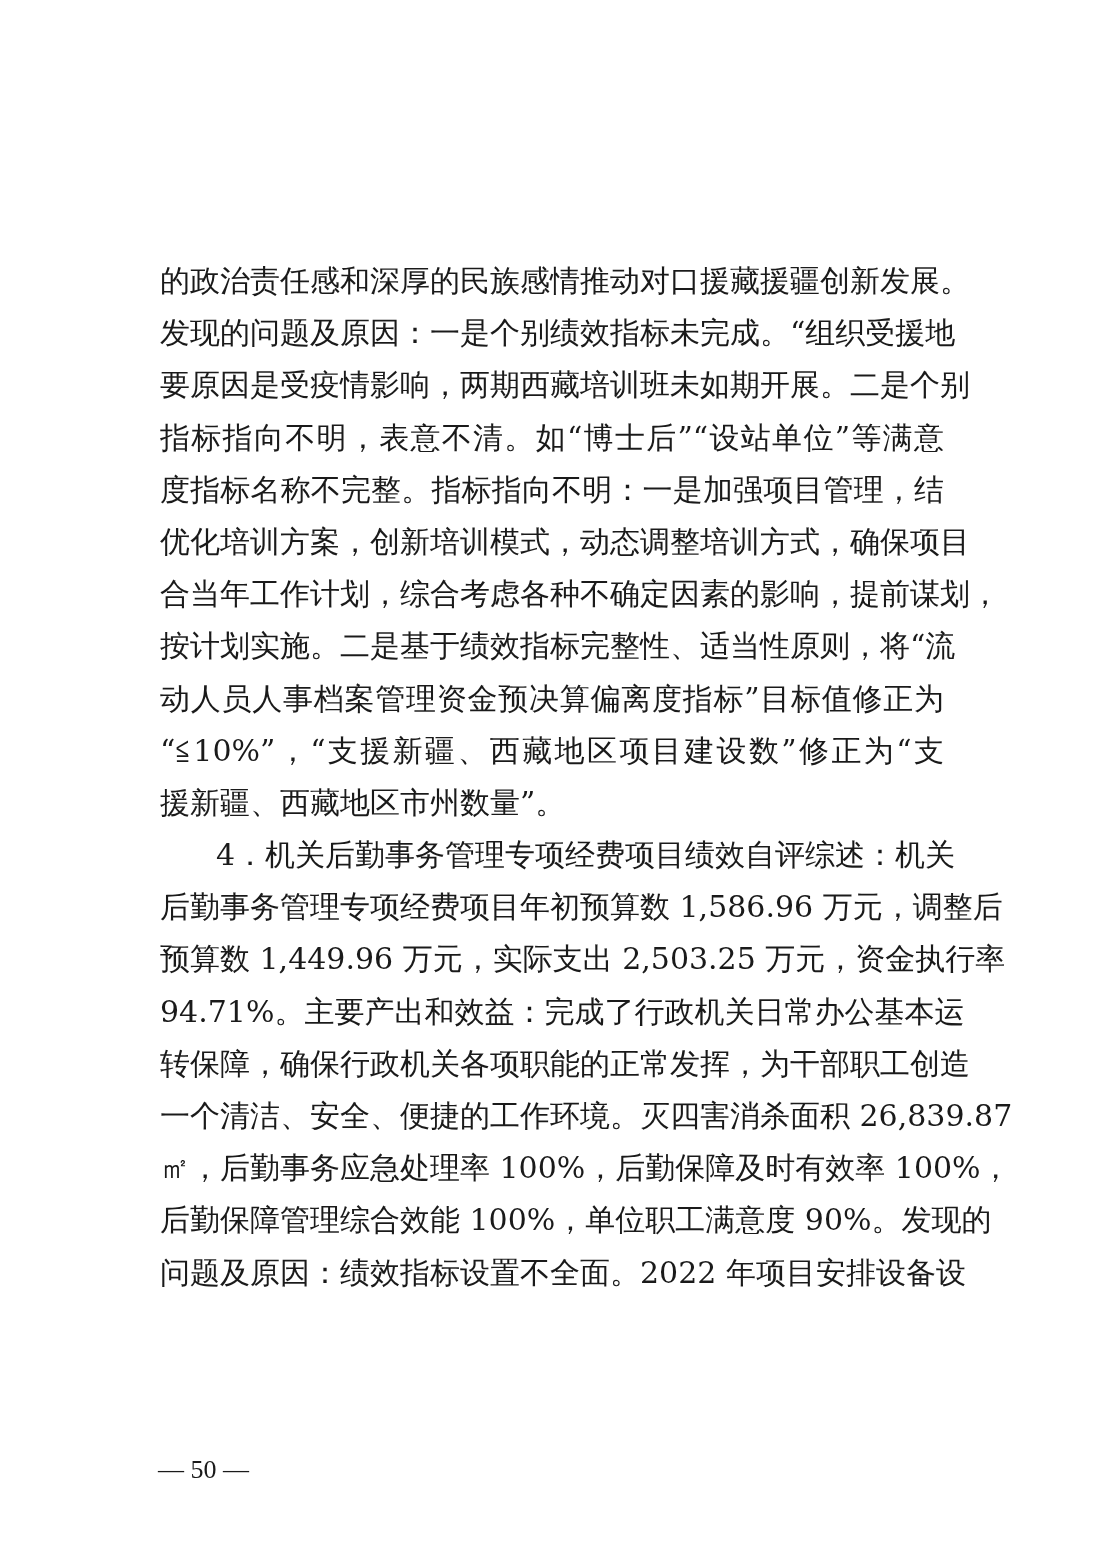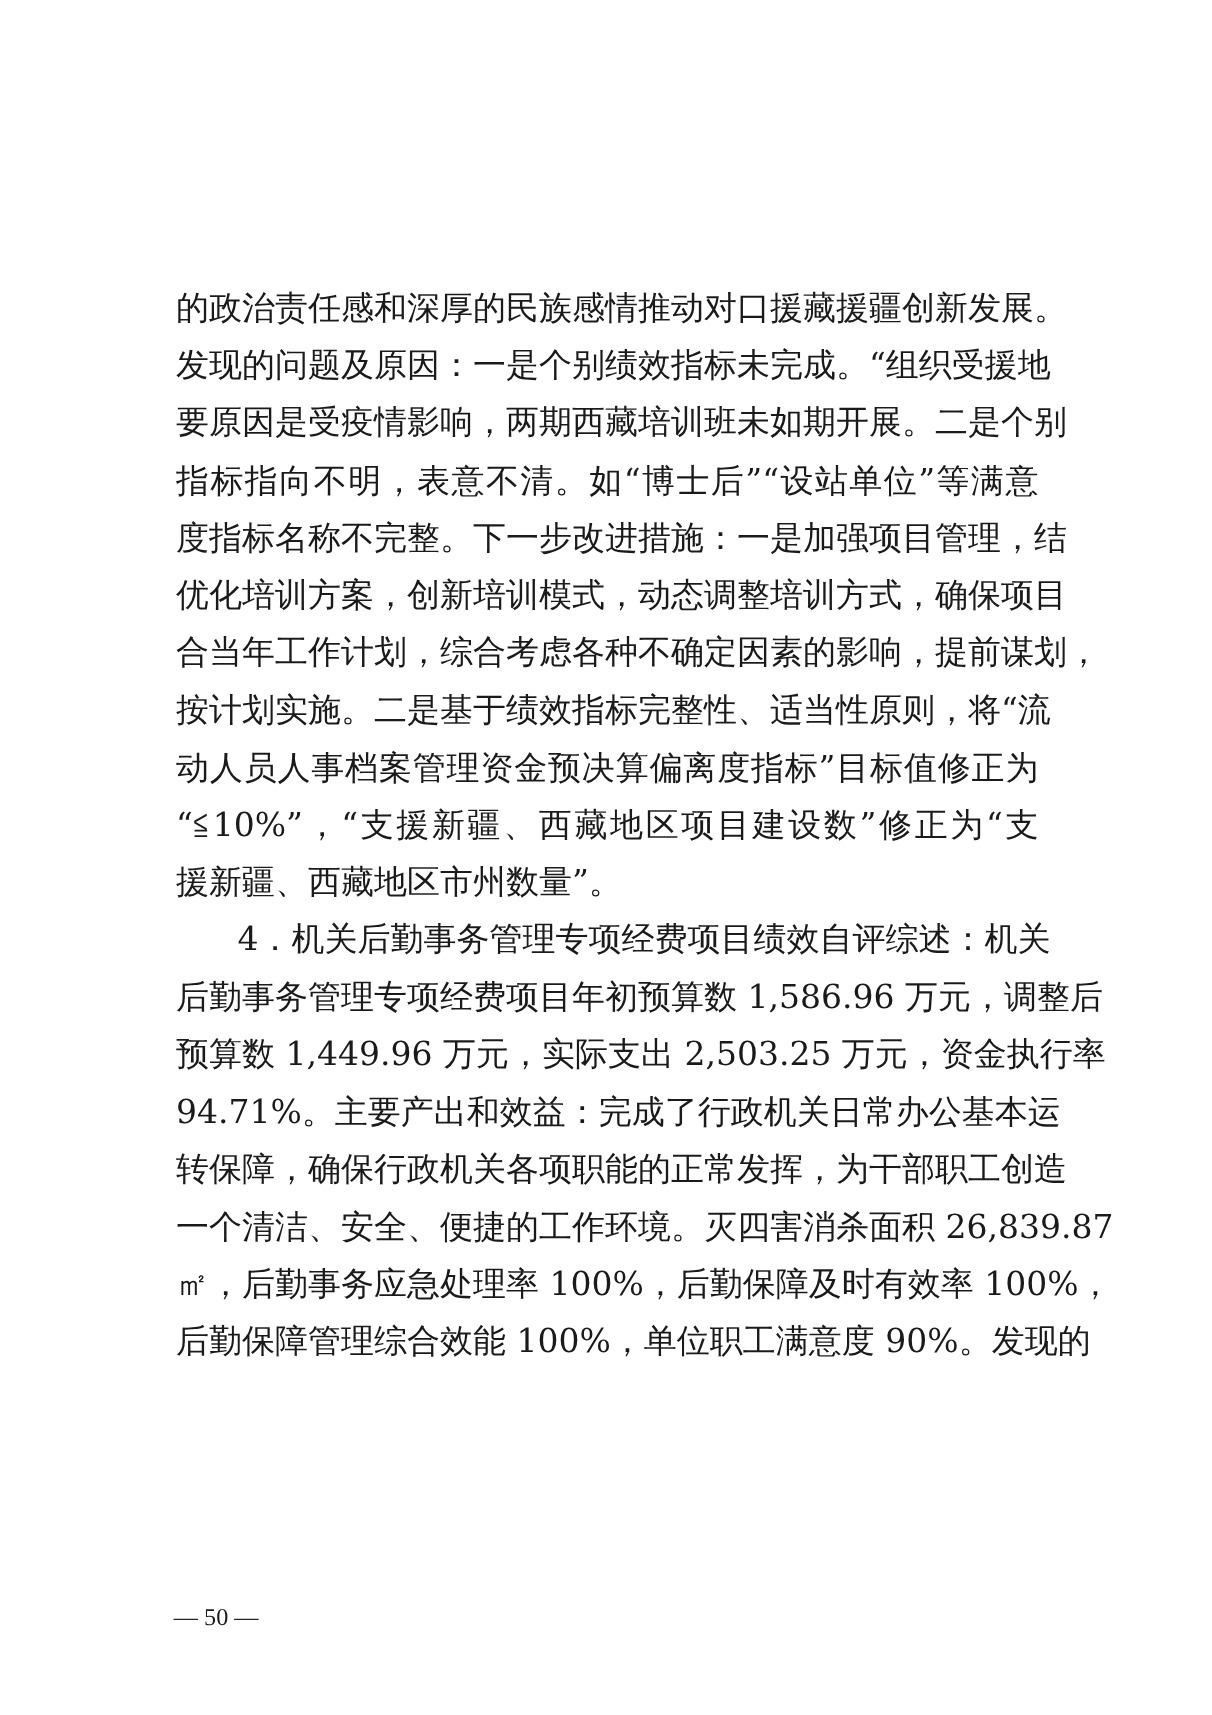--- a/index.html
+++ b/index.html
@@ -43,47 +43,48 @@
       text-align: center;
       text-align-last: left;
     }
     .line.indent {
       padding-left: 56px;
     }
     .page-number {
       position: absolute;
       left: 158px;
       top: 1408px;
-      font-size: 22px;
+      font-size: 26px;
       line-height: 36px;
       font-family: "Liberation Serif", "DejaVu Serif", serif;
       color: #1a1a1a;
       white-space: nowrap;
     }
   </style>
 </head>
 <body>
 
 <div class="page">
   <div class="text-block">
     <div class="line">的政治责任感和深厚的民族感情推动对口援藏援疆创新发展。</div>
     <div class="line">发现的问题及原因：一是个别绩效指标未完成。“组织受援地</div>
     <div class="line">要原因是受疫情影响，两期西藏培训班未如期开展。二是个别</div>
     <div class="line">指标指向不明，表意不清。如“博士后”“设站单位”等满意</div>
-    <div class="line">度指标名称不完整。下一步改进措施：一是加强项目管理，结</div>
+    <div class="line">度指标名称不完整。指标指向不明：一是加强项目管理，结</div>
     <div class="line">优化培训方案，创新培训模式，动态调整培训方式，确保项目</div>
     <div class="line">合当年工作计划，综合考虑各种不确定因素的影响，提前谋划，</div>
     <div class="line">按计划实施。二是基于绩效指标完整性、适当性原则，将“流</div>
     <div class="line">动人员人事档案管理资金预决算偏离度指标”目标值修正为</div>
     <div class="line">“≦10%”，“支援新疆、西藏地区项目建设数”修正为“支</div>
     <div class="line last">援新疆、西藏地区市州数量”。</div>
     <div class="line indent">4．机关后勤事务管理专项经费项目绩效自评综述：机关</div>
     <div class="line">后勤事务管理专项经费项目年初预算数 1,586.96 万元，调整后</div>
     <div class="line">预算数 1,449.96 万元，实际支出 2,503.25 万元，资金执行率</div>
     <div class="line">94.71%。主要产出和效益：完成了行政机关日常办公基本运</div>
     <div class="line">转保障，确保行政机关各项职能的正常发挥，为干部职工创造</div>
     <div class="line">一个清洁、安全、便捷的工作环境。灭四害消杀面积 26,839.87</div>
     <div class="line">㎡，后勤事务应急处理率 100%，后勤保障及时有效率 100%，</div>
     <div class="line">后勤保障管理综合效能 100%，单位职工满意度 90%。发现的</div>
+    <div class="line">问题及原因：绩效指标设置不全面。2022 年项目安排设备设</div>
   </div>
 
   <div class="page-number">— 50 —</div>
 </div>
 
 </body></html>

